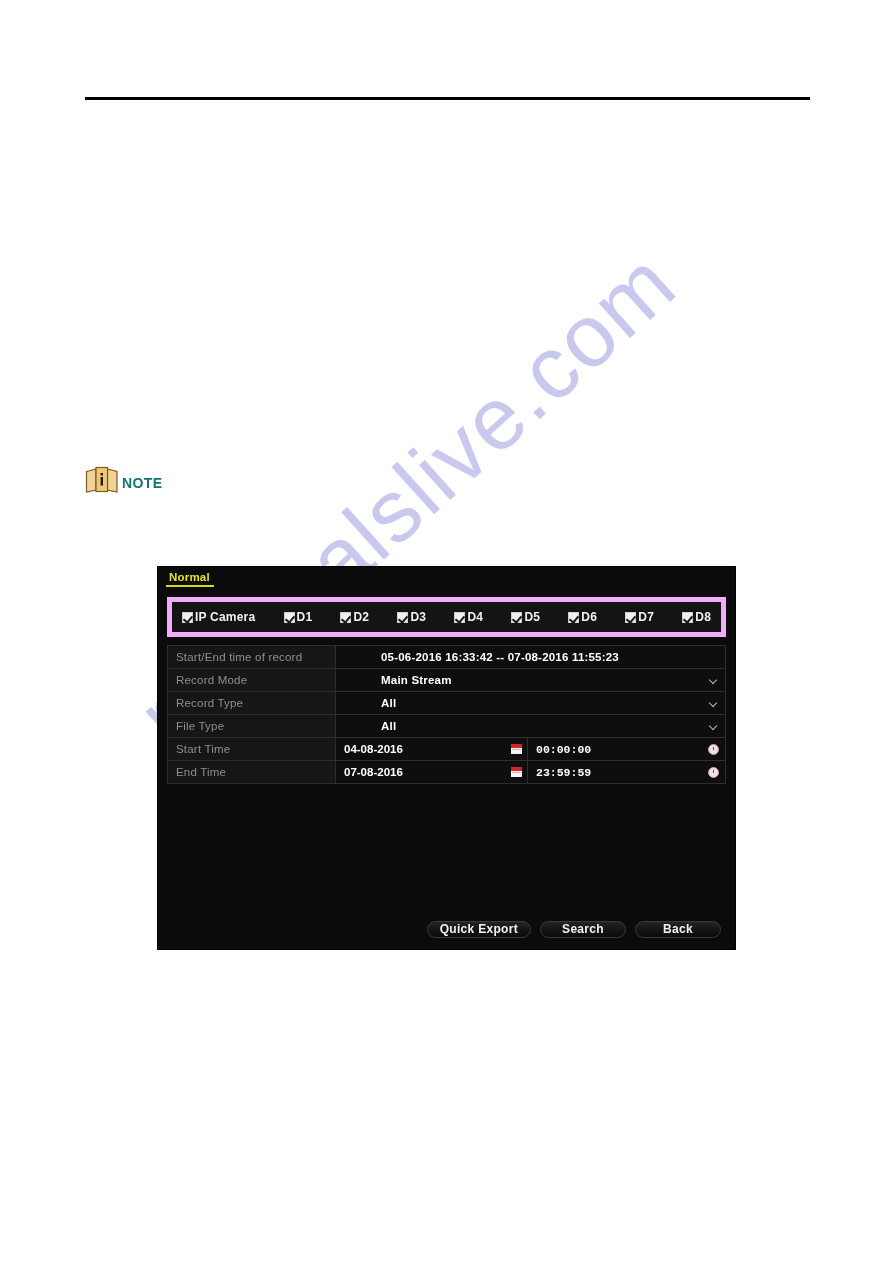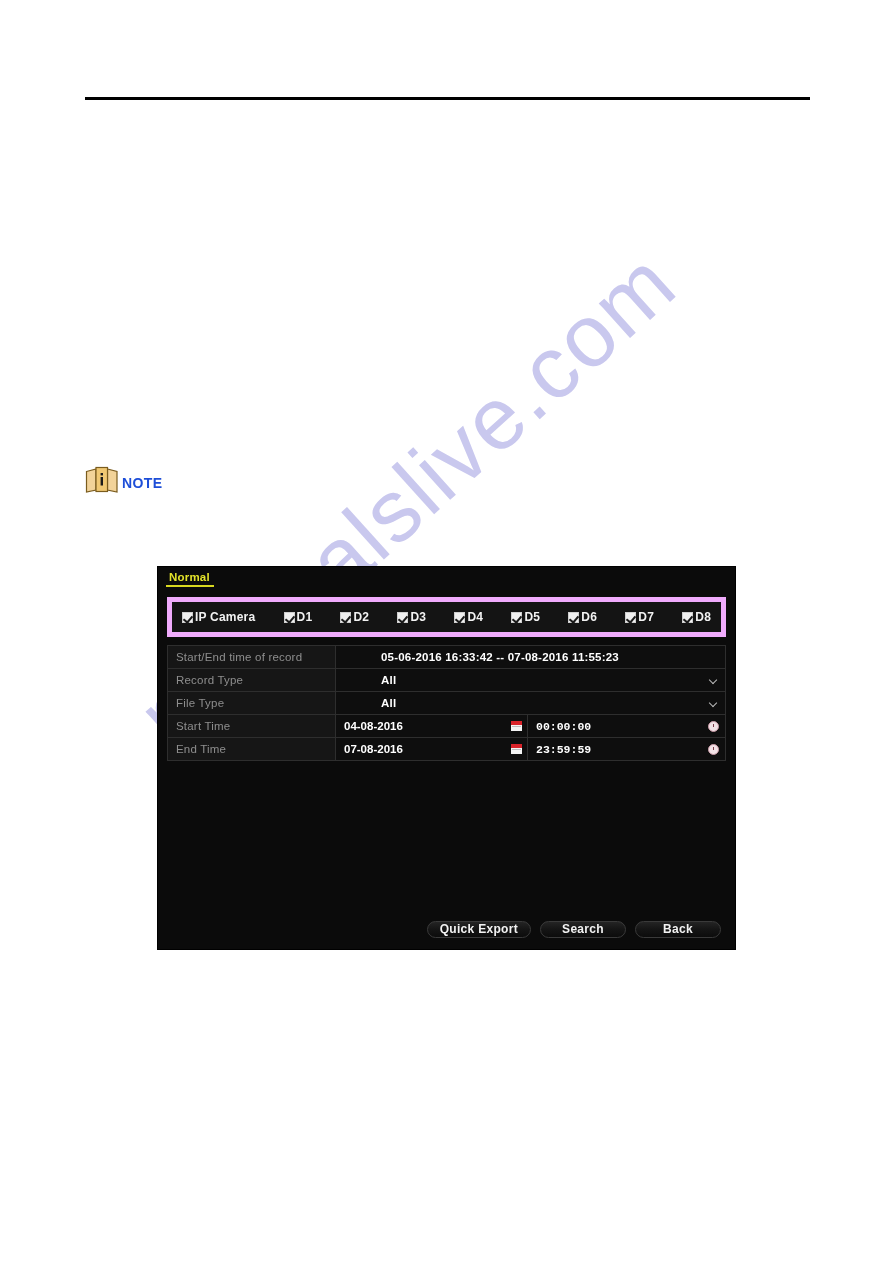--- a/index.html
+++ b/index.html
@@ -64,21 +64,21 @@
     width: 34px;
     height: 28px;
     position: relative;
     flex: none;
   }
   .note-icon svg { display: block; }
   .note-label {
     font-family: "Liberation Sans", sans-serif;
     font-size: 14px;
     font-weight: bold;
-    color: #1d4ed8;
+    color: #0f766e;
     letter-spacing: 0.4px;
     margin-left: 3px;
     margin-top: 5px;
   }
 
   
   #nvr-dialog {
     position: absolute;
     left: 158px;
     top: 567px;
@@ -390,20 +390,27 @@
 
   <div class="form-table">
 
     <div class="frow">
       <div class="fkey">Start/End time of record</div>
       <div class="fval">
         <span class="vtext">05-06-2016 16:33:42 -- 07-08-2016 11:55:23</span>
       </div>
     </div>
 
+    <div class="frow">
+      <div class="fkey">Record Mode</div>
+      <div class="fval">
+        <span class="vtext">Main Stream</span>
+        <span class="chev"></span>
+      </div>
+    </div>
 
     <div class="frow">
       <div class="fkey">Record Type</div>
       <div class="fval">
         <span class="vtext">All</span>
         <span class="chev"></span>
       </div>
     </div>
 
     <div class="frow">

